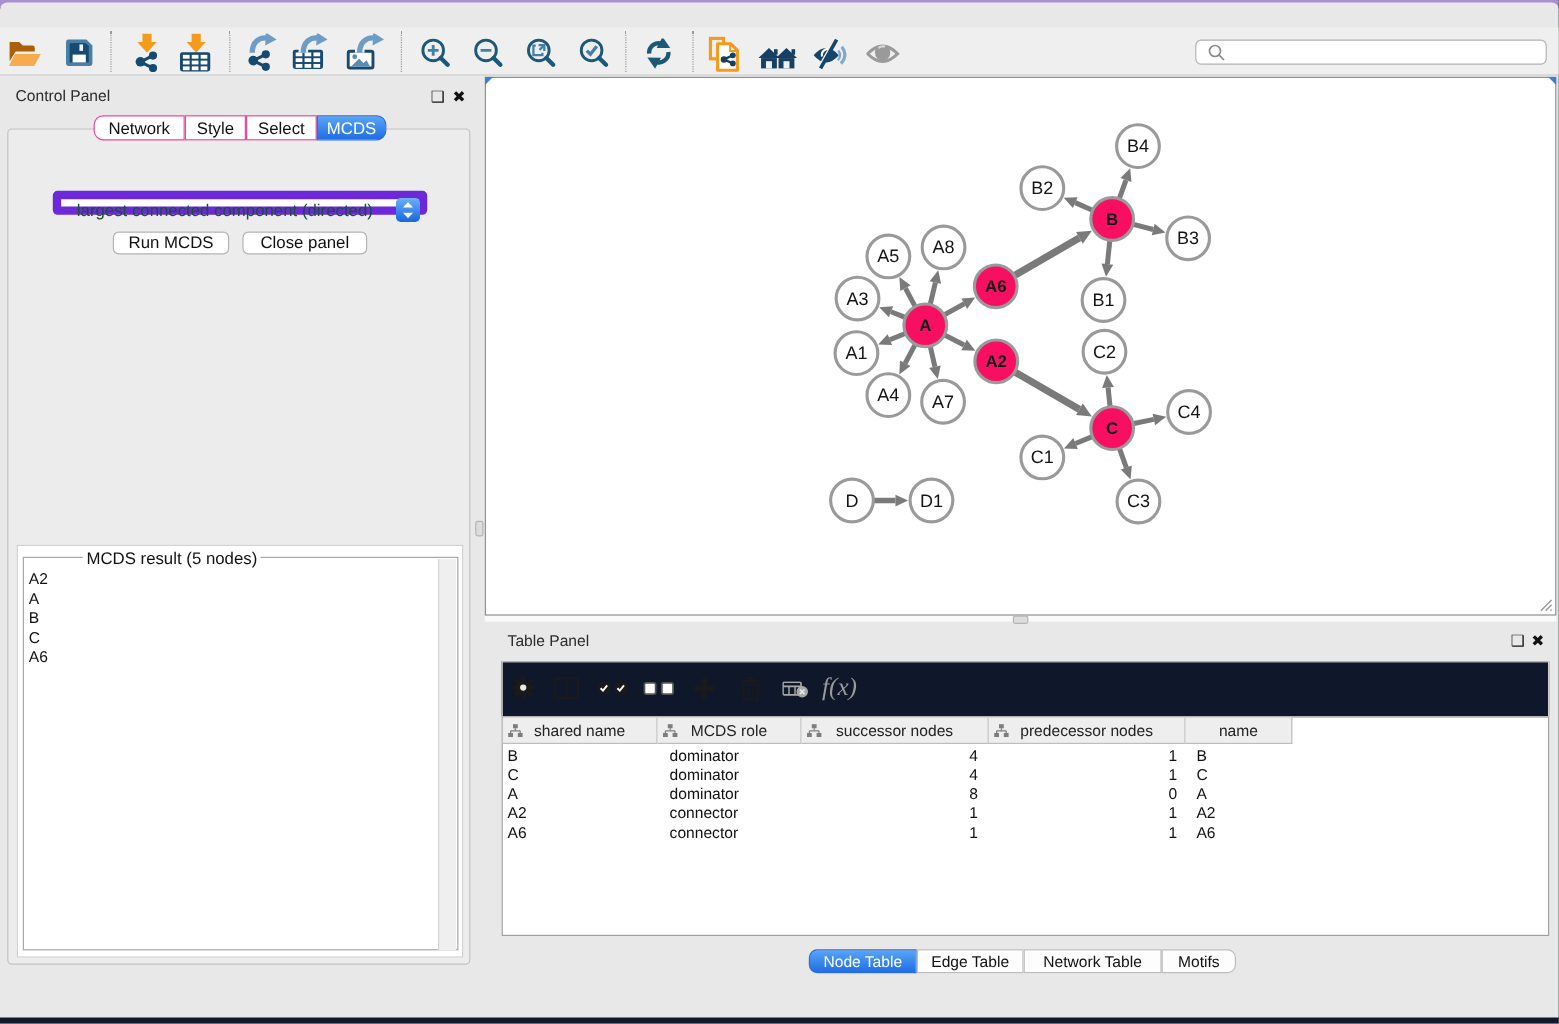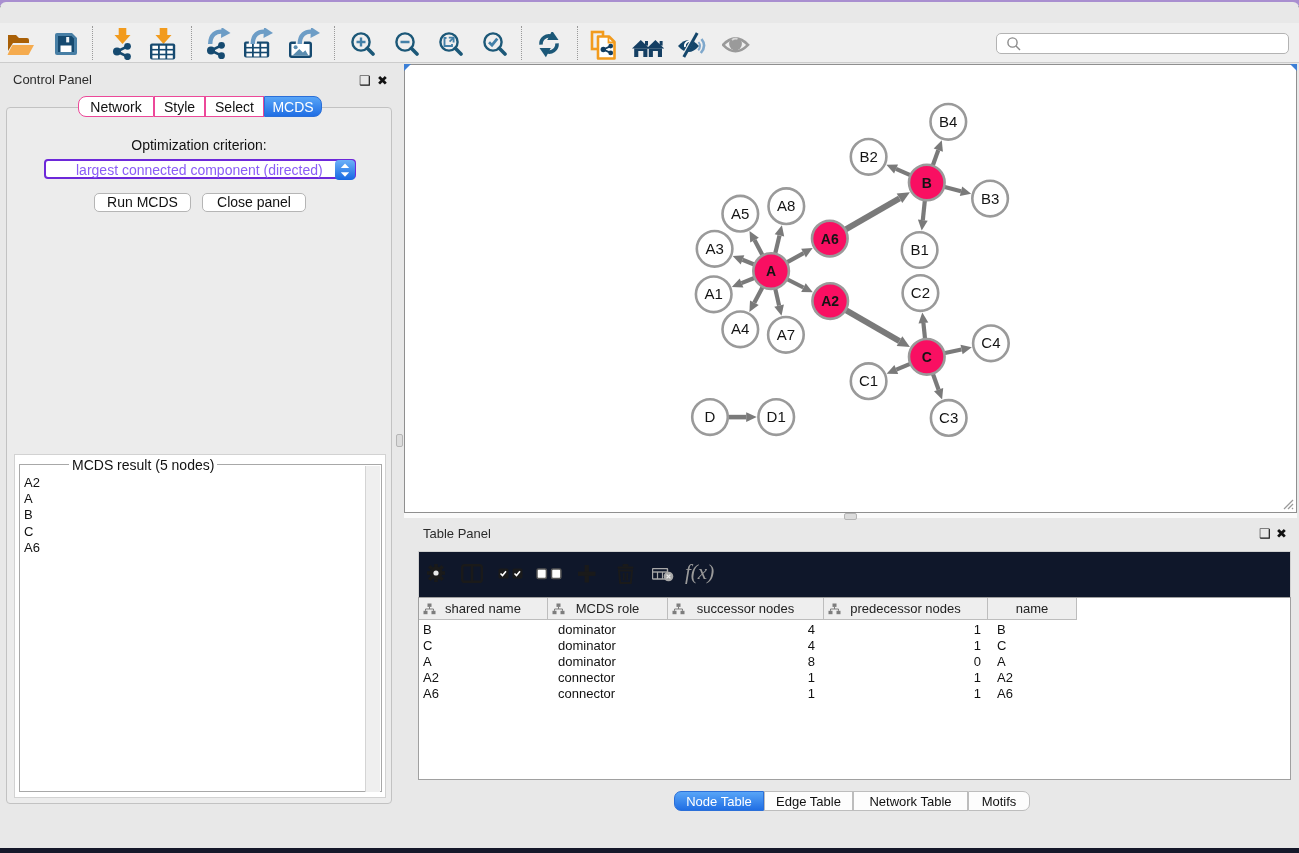--- a/index.html
+++ b/index.html
@@ -23,21 +23,21 @@
 
 #cp-title { position:absolute; left:13px; top:70px; font-size:13px; color:#2b2b2b; }
 .hdrbtn { position:absolute; font-size:13px; color:#111; }
 #cp-tabs { position:absolute; left:78px; top:94px; height:21px; z-index:5; display:flex; }
 .tab { height:21px; font-size:14px; color:#111; background:#fff; border:1px solid #ec4899; display:flex; align-items:center; justify-content:center; }
 .tab.first { border-radius:8px 0 0 8px; }
 .tab.last { border-radius:0 8px 8px 0; }
 .tab.sel { background:linear-gradient(#58a5f7,#206ee4); color:#fff; border-color:#2b6fd8; }
 #cp-pane { position:absolute; left:6px; top:105px; width:386px; height:697px; background:#ececec; border:1px solid #c2c2c2; border-radius:4px; }
 #opt-label { position:absolute; left:0; top:29px; width:100%; text-align:center; font-size:14px; color:#111; }
-#dropdown { position:absolute; overflow:visible; left:37px; top:51px; width:312px; height:20px; background:#fff; border:2px solid #6d28d9; border-radius:4px; font-size:14px; color:#8b5cf6; line-height:18px; padding-left:30px; }
+#dropdown { position:absolute; overflow:visible; left:37px; top:51px; width:312px; height:20px; background:#fff; border:7px solid #6d28d9; border-radius:4px; font-size:14px; color:#14532d; line-height:18px; padding-left:13px; }
 #spinner { position:absolute; right:-1px; top:-1px; width:20px; height:20px; border-radius:4px; background:linear-gradient(#6cb1f8,#1667e2); }
 .btn { position:absolute; top:85px; height:19px; background:#fff; border:1px solid #b5b5b5; border-radius:5px; font-size:14px; color:#111; text-align:center; line-height:17px; }
 #btn-run { left:87px; width:97px; }
 #btn-close { left:195px; width:104px; }
 #white-panel { position:absolute; left:7px; top:346px; width:372px; height:344px; background:#fff; border:1px solid #d2d2d2; }
 #fieldset { position:absolute; left:4px; top:9px; width:363px; height:328px; border:1px solid #a8a8a8; }
 #fs-legend { position:absolute; left:5px; top:-8px; background:#fff; padding:0 3px; font-size:14px; color:#111;margin-left:44px; }
 #mcds-list { position:absolute; left:1px; top:10px; width:345px; font-size:13px; color:#111; line-height:16.2px; padding-left:3px; }
 #scrolltrack { position:absolute; right:1px; top:1px; width:15px; height:326px; background:#efefef; border-left:1px solid #d4d4d4; }
 
@@ -248,21 +248,20 @@
     <div id="cp-title">Control Panel</div>
     <div id="cp-tabs">
       <div class="tab first" style="width:76px">Network</div>
       <div class="tab" style="width:51px">Style</div>
       <div class="tab" style="width:59px">Select</div>
       <div class="tab last sel" style="width:58px">MCDS</div>
     </div>
     <div class="hdrbtn" style="left:359px;top:71px">❑</div>
     <div class="hdrbtn" style="left:377px;top:71px">✖</div>
     <div id="cp-pane">
-      <div id="opt-label">Optimization criterion:</div>
       <div id="dropdown">largest connected component (directed)
         <div id="spinner">
           <svg width="20" height="20" viewBox="0 0 20 20">
                 <path d="M5.8 8 L10 3.4 L14.2 8 Z" fill="#fff"></path>
                 <path d="M5.8 12.2 L10 16.8 L14.2 12.2 Z" fill="#fff"></path>
               </svg>
         </div>
       </div>
       <div class="btn" id="btn-run">Run MCDS</div>
       <div class="btn" id="btn-close">Close panel</div>

